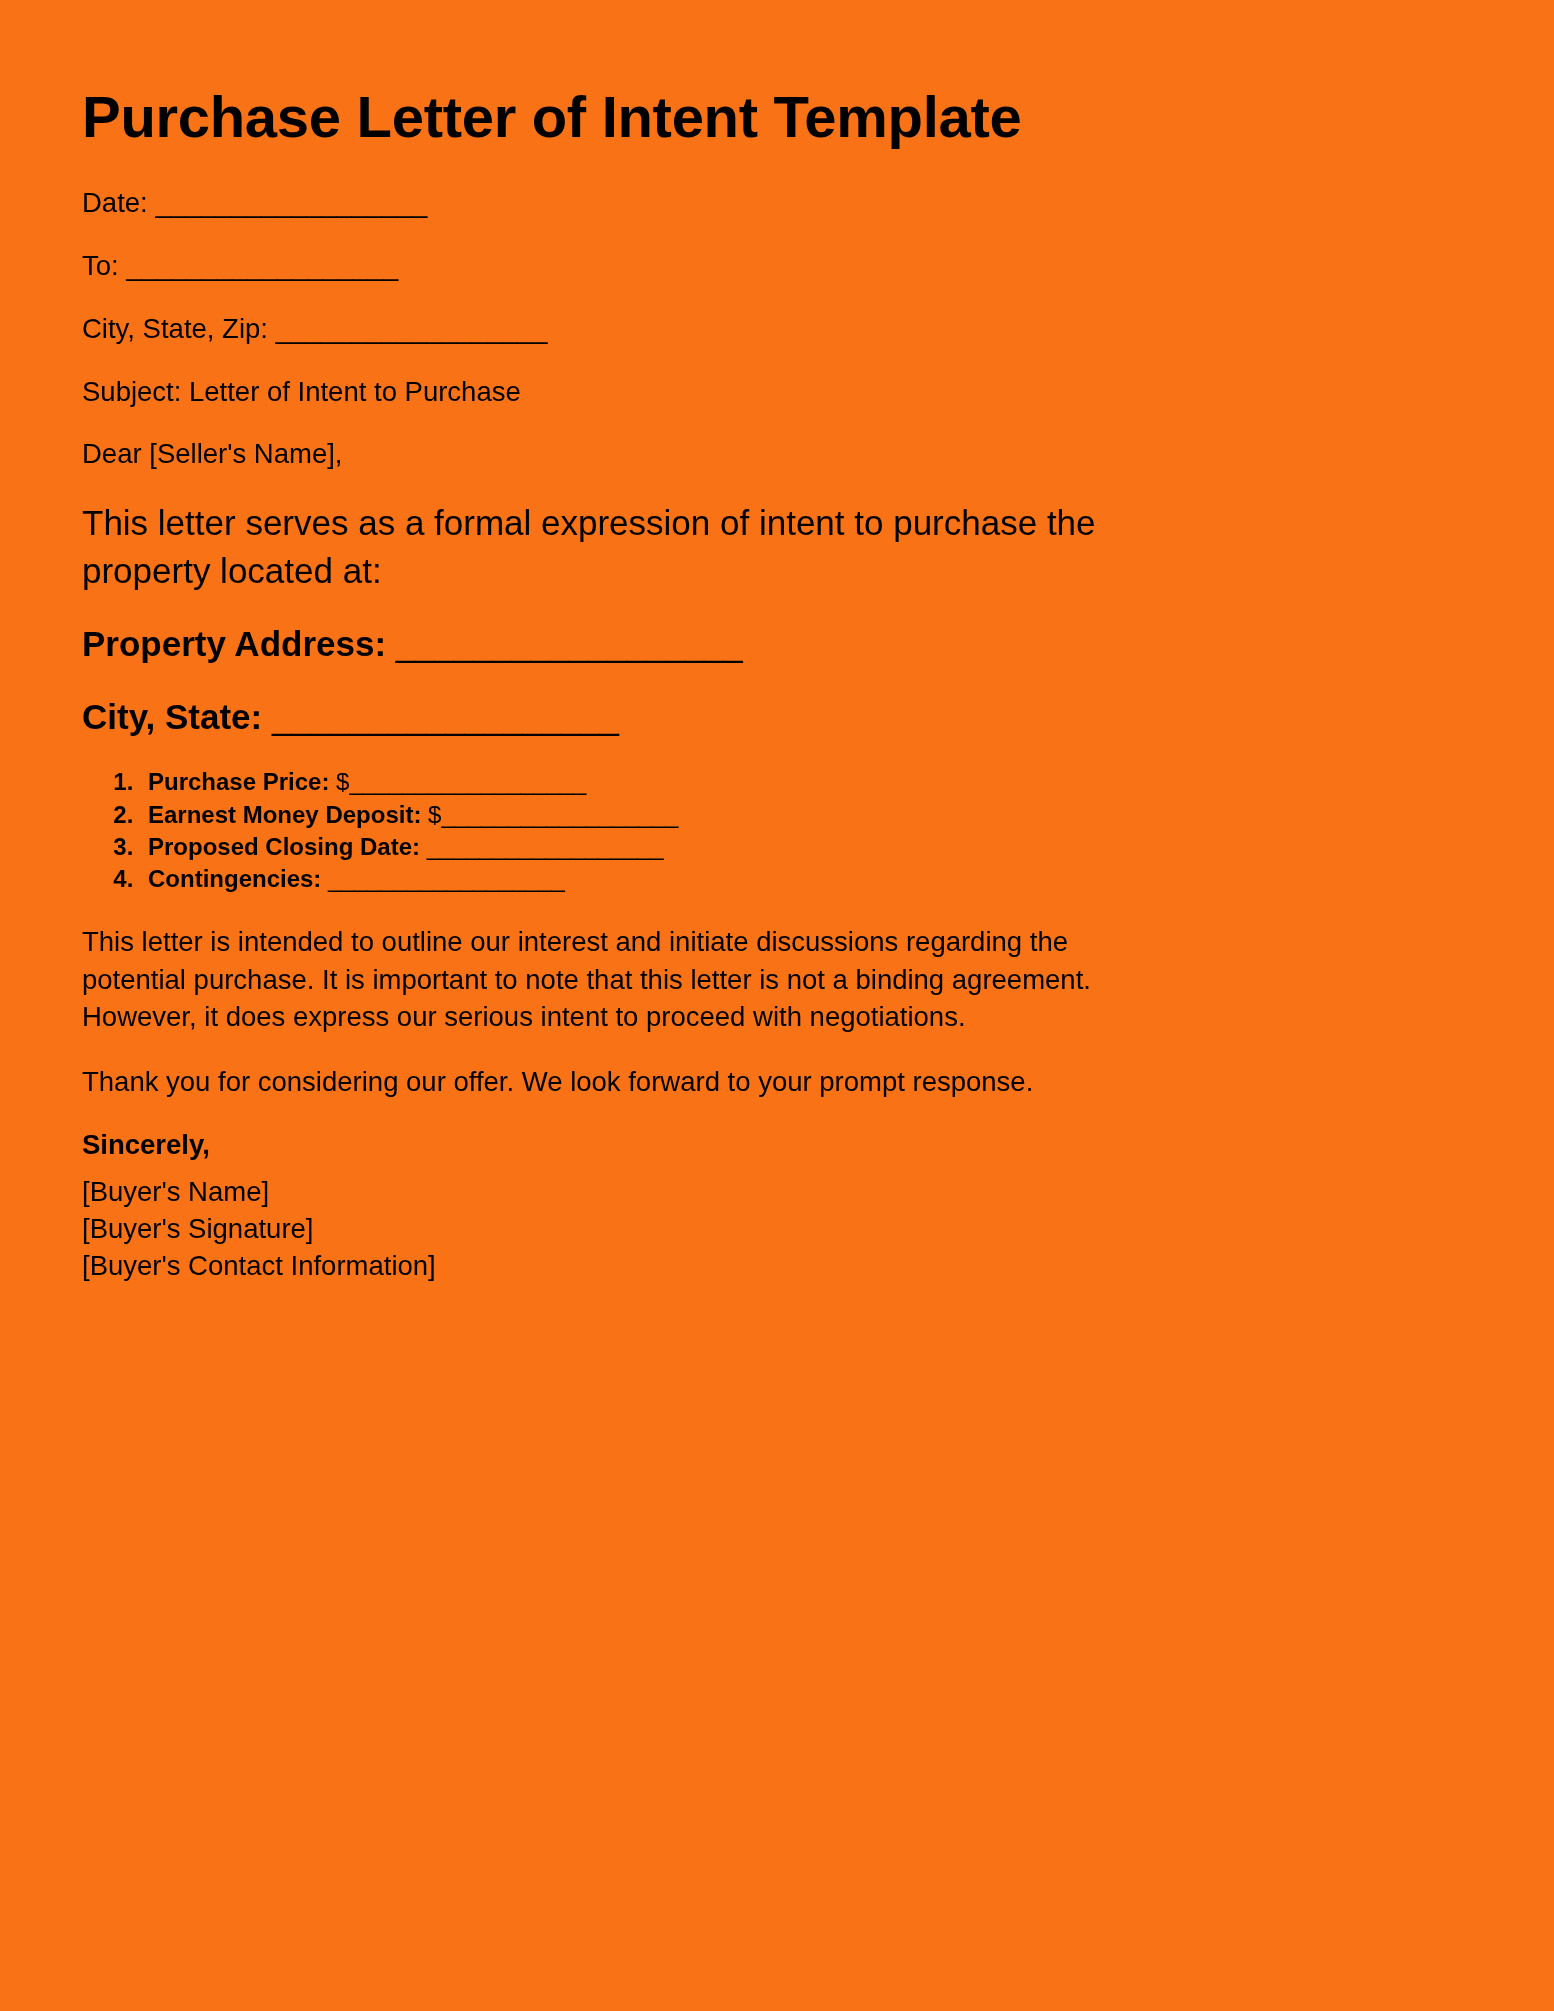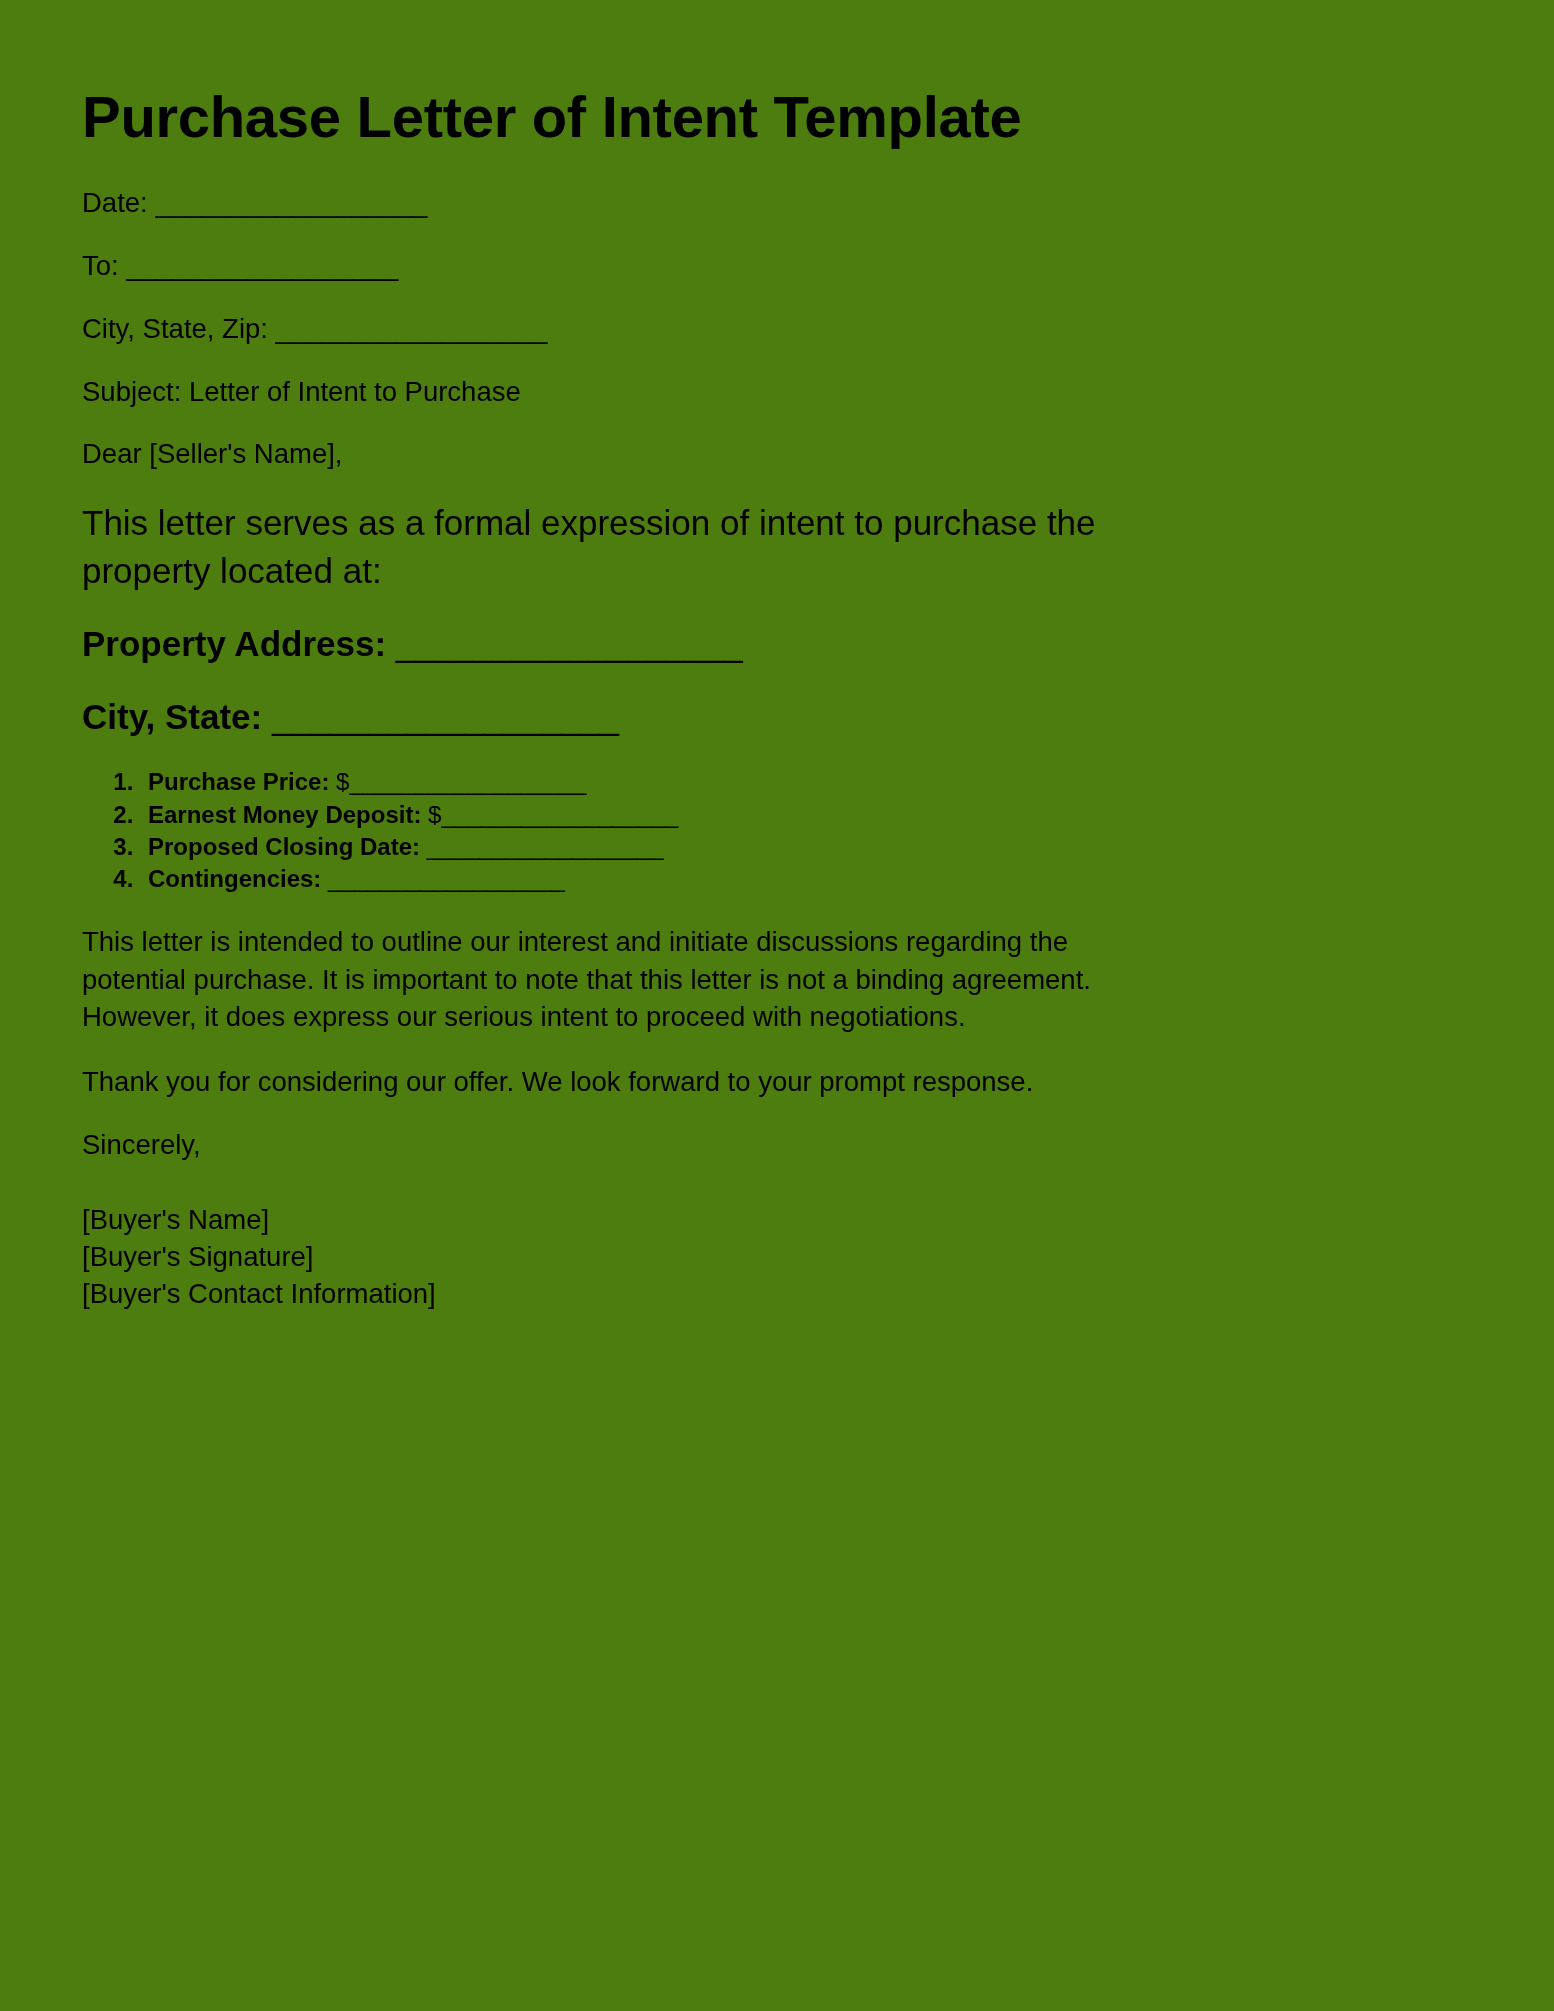--- a/index.html
+++ b/index.html
@@ -13,21 +13,21 @@
     position: relative;
     font-family: "Liberation Sans Narrow", "Liberation Sans", "DejaVu Sans", sans-serif;
     color: #000000;
     overflow: hidden;
   }
   .page {
     position: absolute;
     left: 0; top: 0;
     width: 1554px;
     height: 2011px;
-    background: #4d7c0f;
+    background: #f97316;
     box-sizing: border-box;
     padding: 0;
   }
   .content {
     position: absolute;
     left: 82px;
     top: 86px;
     width: 1320px;
   }
   .doc-title {
@@ -89,21 +89,22 @@
   }
   .sig-block {
     font-size: 27.5px;
     line-height: 1.35;
     margin: 0;
   }
   .sig-block div {
     white-space: nowrap;
   }
   .gap-sincerely {
-    margin-bottom: 38px;
+    margin-bottom: 10px;
+    font-weight: bold;
   }
   .watermark {
     position: absolute;
     right: 88px;
     bottom: 48px;
     font-family: "DejaVu Sans Mono", "Liberation Mono", monospace;
     font-size: 55px;
     letter-spacing: 1px;
     color: #1a1a1a;
     white-space: nowrap;

